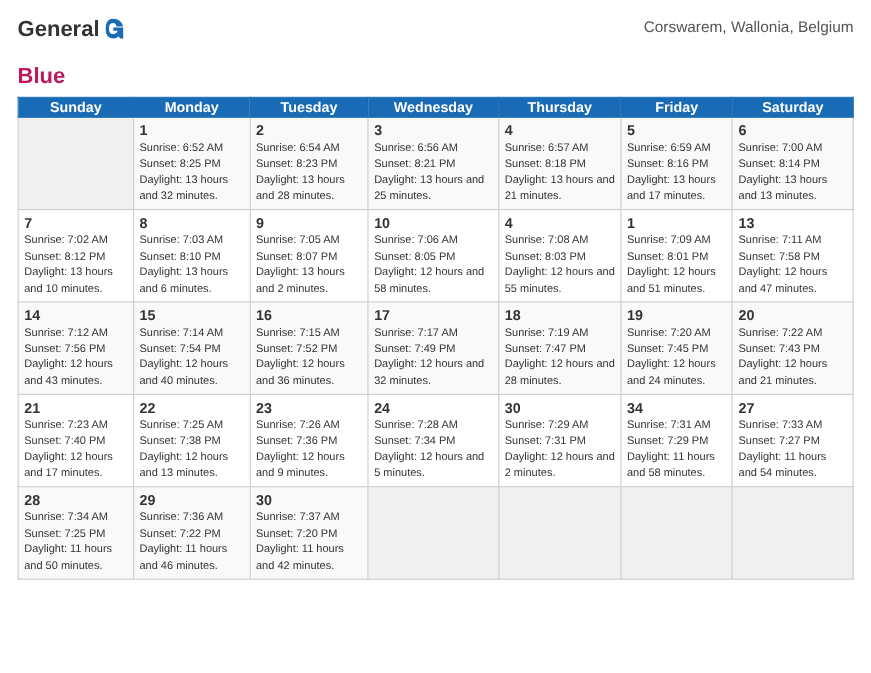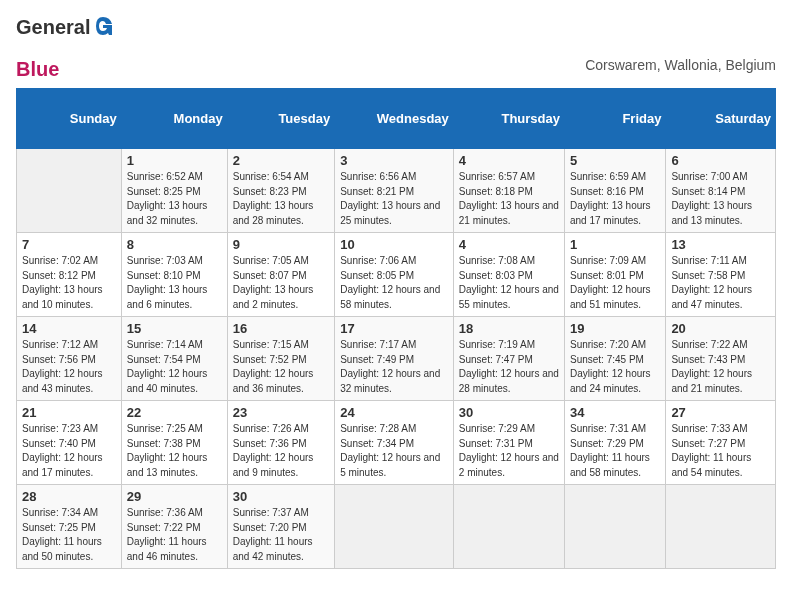--- a/index.html
+++ b/index.html
@@ -31,32 +31,31 @@
       text-align: right;
     }
     .month-title {
       font-size: 36px;
       font-weight: bold;
       color: #333;
     }
     .subtitle {
       font-size: 14px;
       color: #555;
-      margin-top: 41px;
     }
     table {
       width: 100%;
       border-collapse: collapse;
       font-size: 11px;
     }
     thead tr th {
       background-color: #1a6bb5;
       color: #fff;
-      padding: 22px 4px;
-      text-align: right;
+      padding: 1px 4px;
+      text-align: center;
       font-size: 13px;
       font-weight: bold;
       border: 1px solid #1a6bb5;
     }
     tbody tr td {
       border: 1px solid #ccc;
       padding: 4px 5px;
       vertical-align: top;
       min-height: 80px;
       height: 80px;

